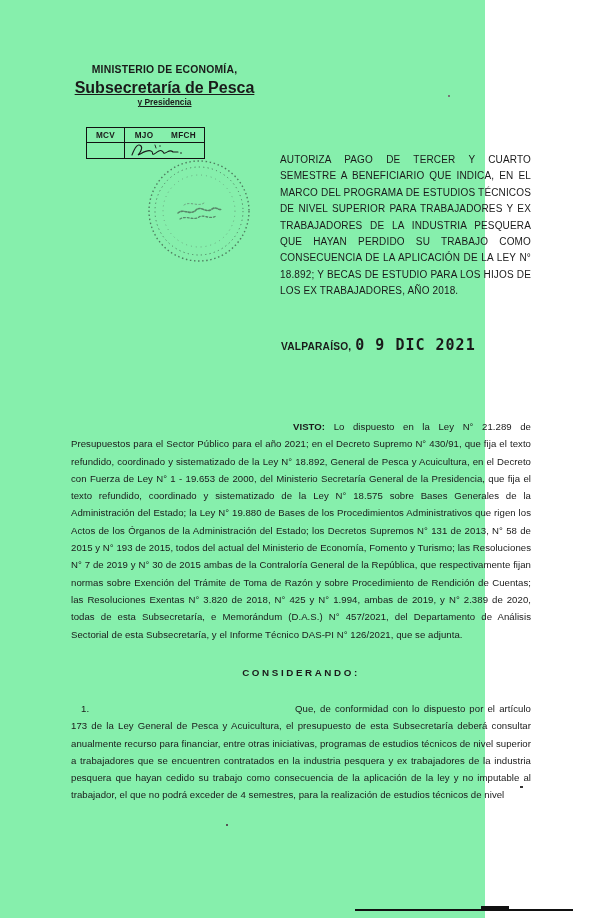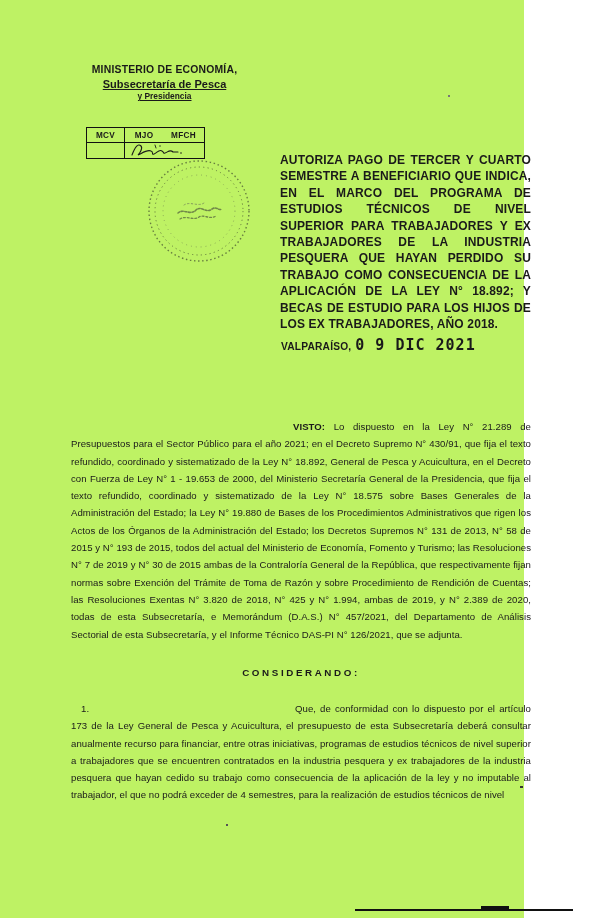--- a/index.html
+++ b/index.html
@@ -12,42 +12,42 @@
     height: 918px;
     position: relative;
     font-family: "Liberation Sans", sans-serif;
     color: #1a1a1a;
     overflow: hidden;
   }
 
   .page {
     position: absolute;
     left: 0; top: 0;
-    width: 524px;
+    width: 485px;
     height: 918px;
-    background: #bef264;
+    background: #86efac;
   }
 
   
   .letterhead {
     position: absolute;
     left: 62px;
     top: 64px;
     width: 205px;
     text-align: center;
     line-height: 1.22;
   }
   .lh-line1, .lh-line2 {
     font-size: 10.4px;
     font-weight: bold;
     letter-spacing: 0.2px;
     white-space: nowrap;
   }
   .lh-line3 {
-    font-size: 11px;
+    font-size: 16px;
     font-weight: bold;
     text-decoration: underline;
     margin-top: 1px;
     white-space: nowrap;
   }
   .lh-line4 {
     font-size: 8.4px;
     font-weight: bold;
     text-decoration: underline;
     margin-top: 0px;
@@ -102,22 +102,22 @@
     height: 106px;
     opacity: 0.55;
   }
 
   
   .title-block {
     position: absolute;
     left: 280px;
     top: 152px;
     width: 251px;
-    font-size: 12px;
-    font-weight: bold;
+    font-size: 10px;
+    font-weight: normal;
     line-height: 16.4px;
     text-align: justify;
     text-align-last: left;
     letter-spacing: 0.15px;
   }
 
   
   .place-date {
     position: absolute;
     left: 281px;

